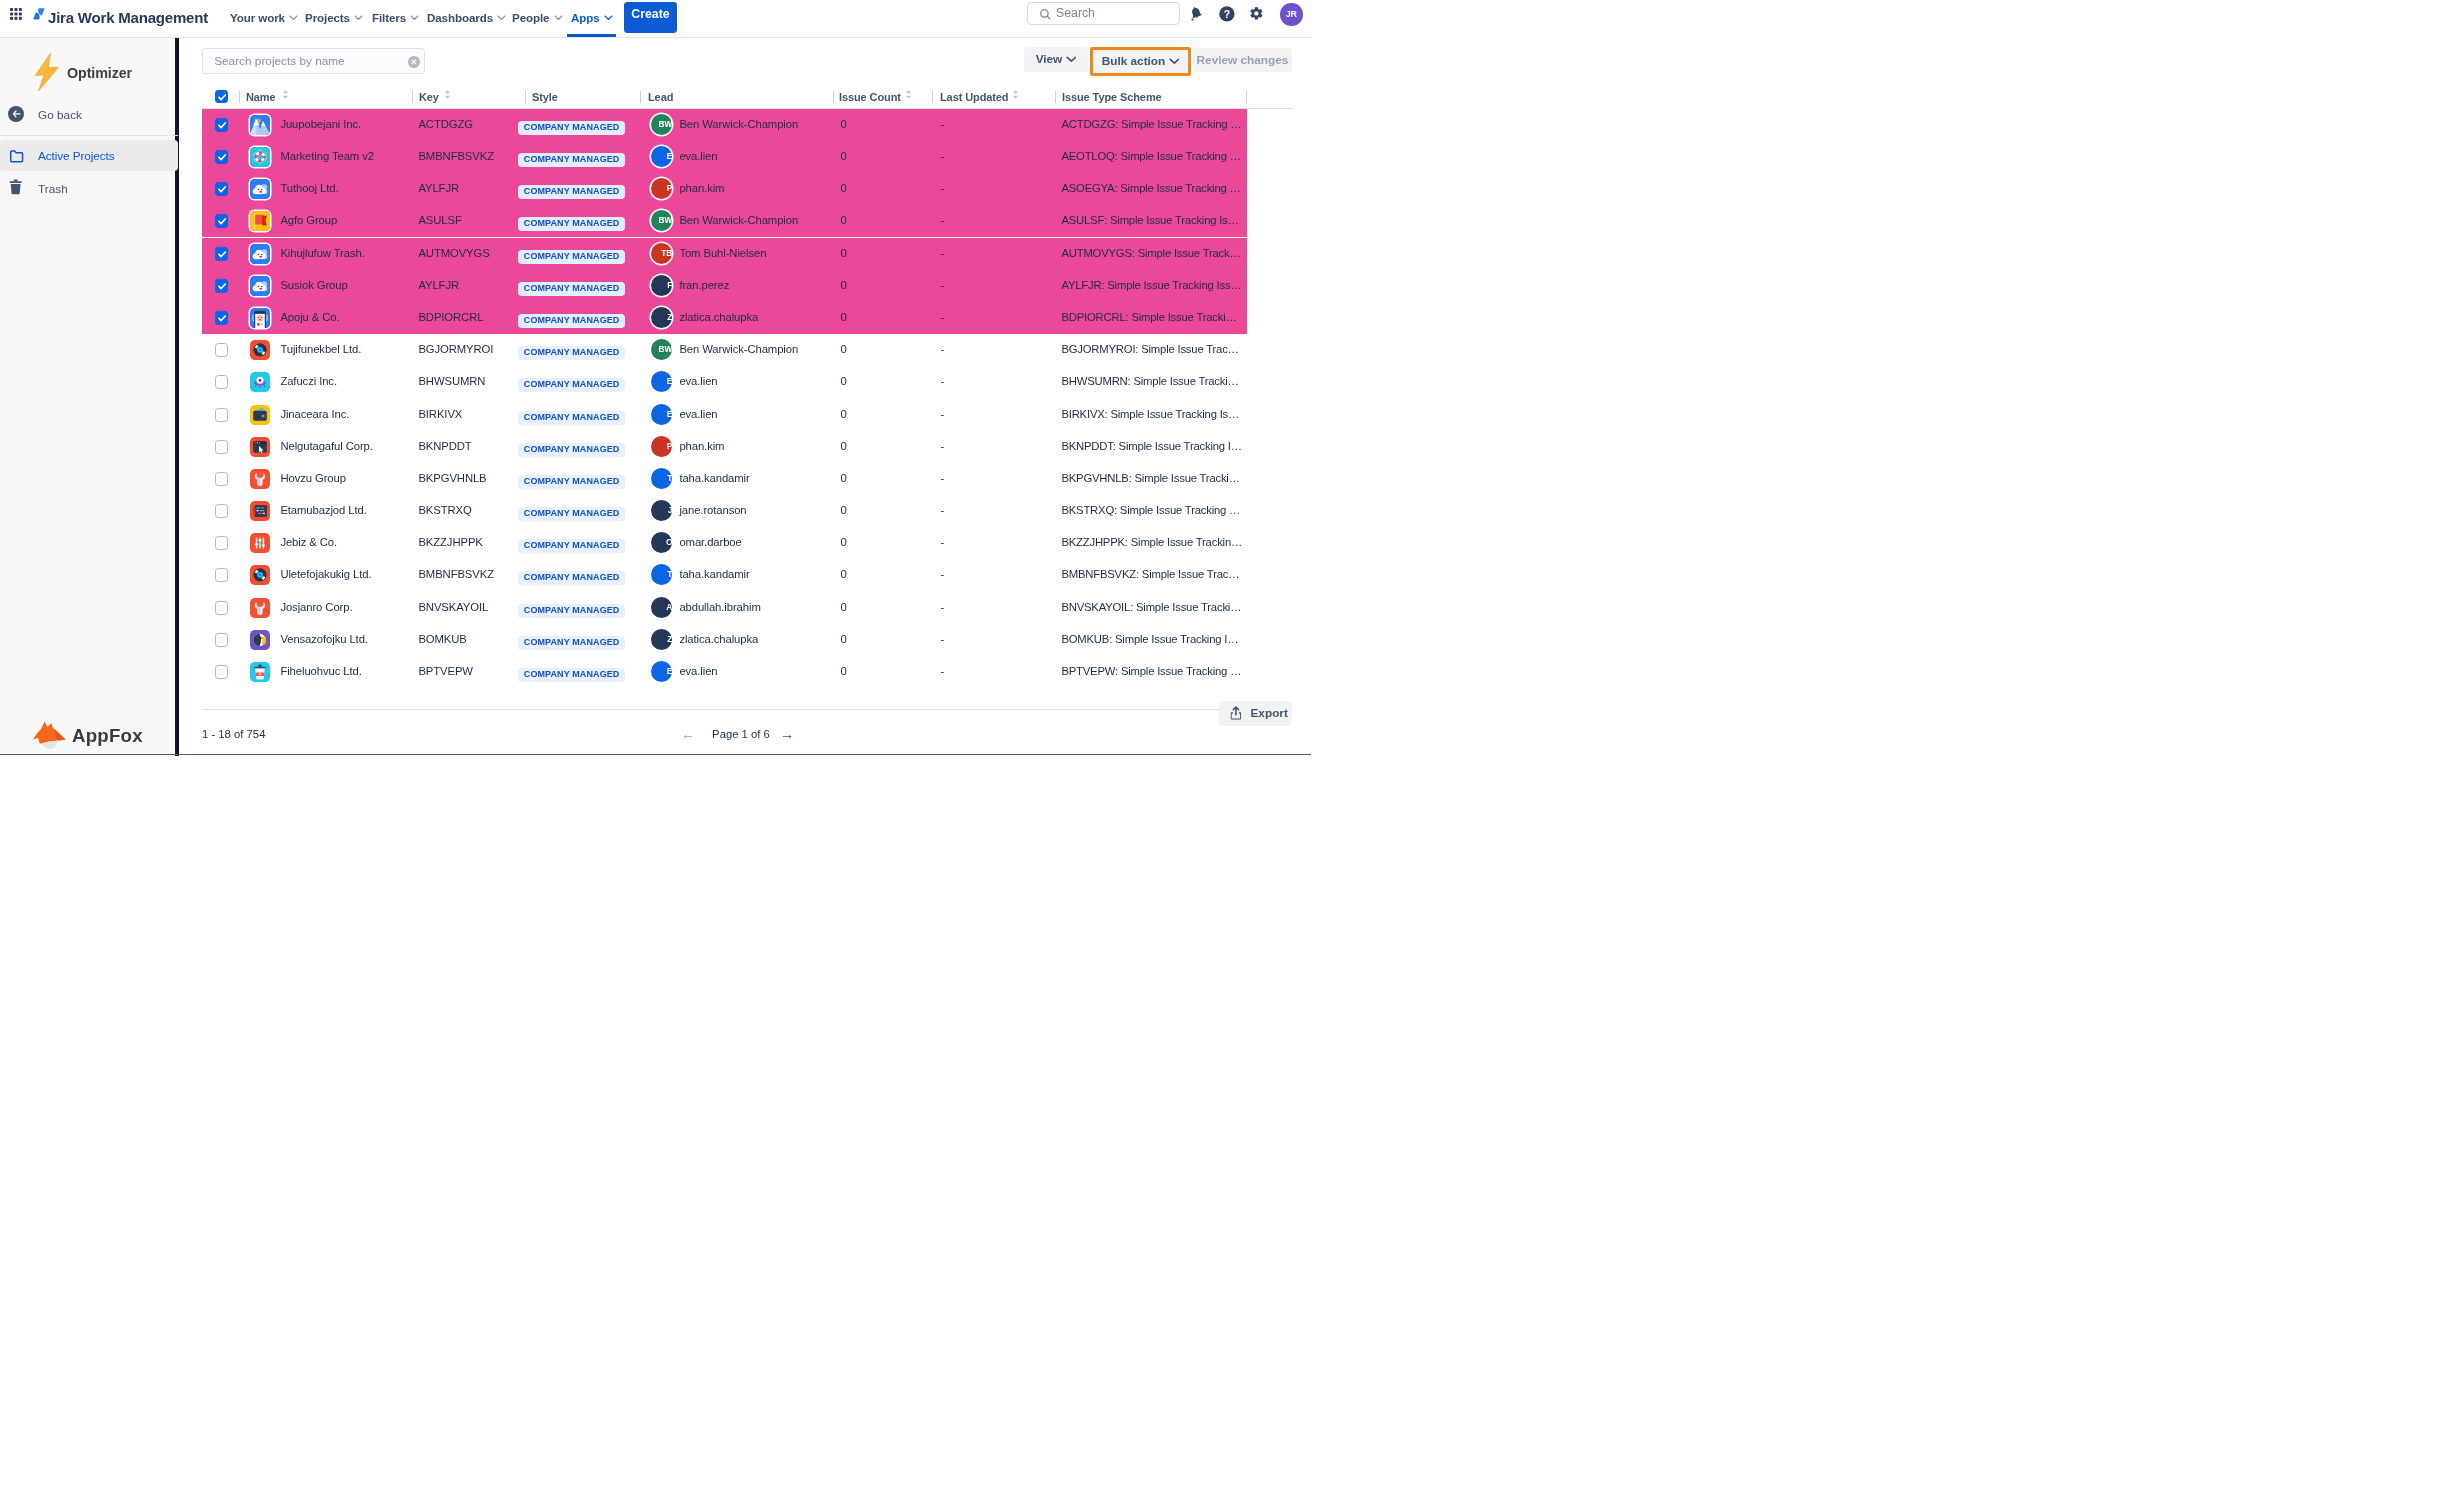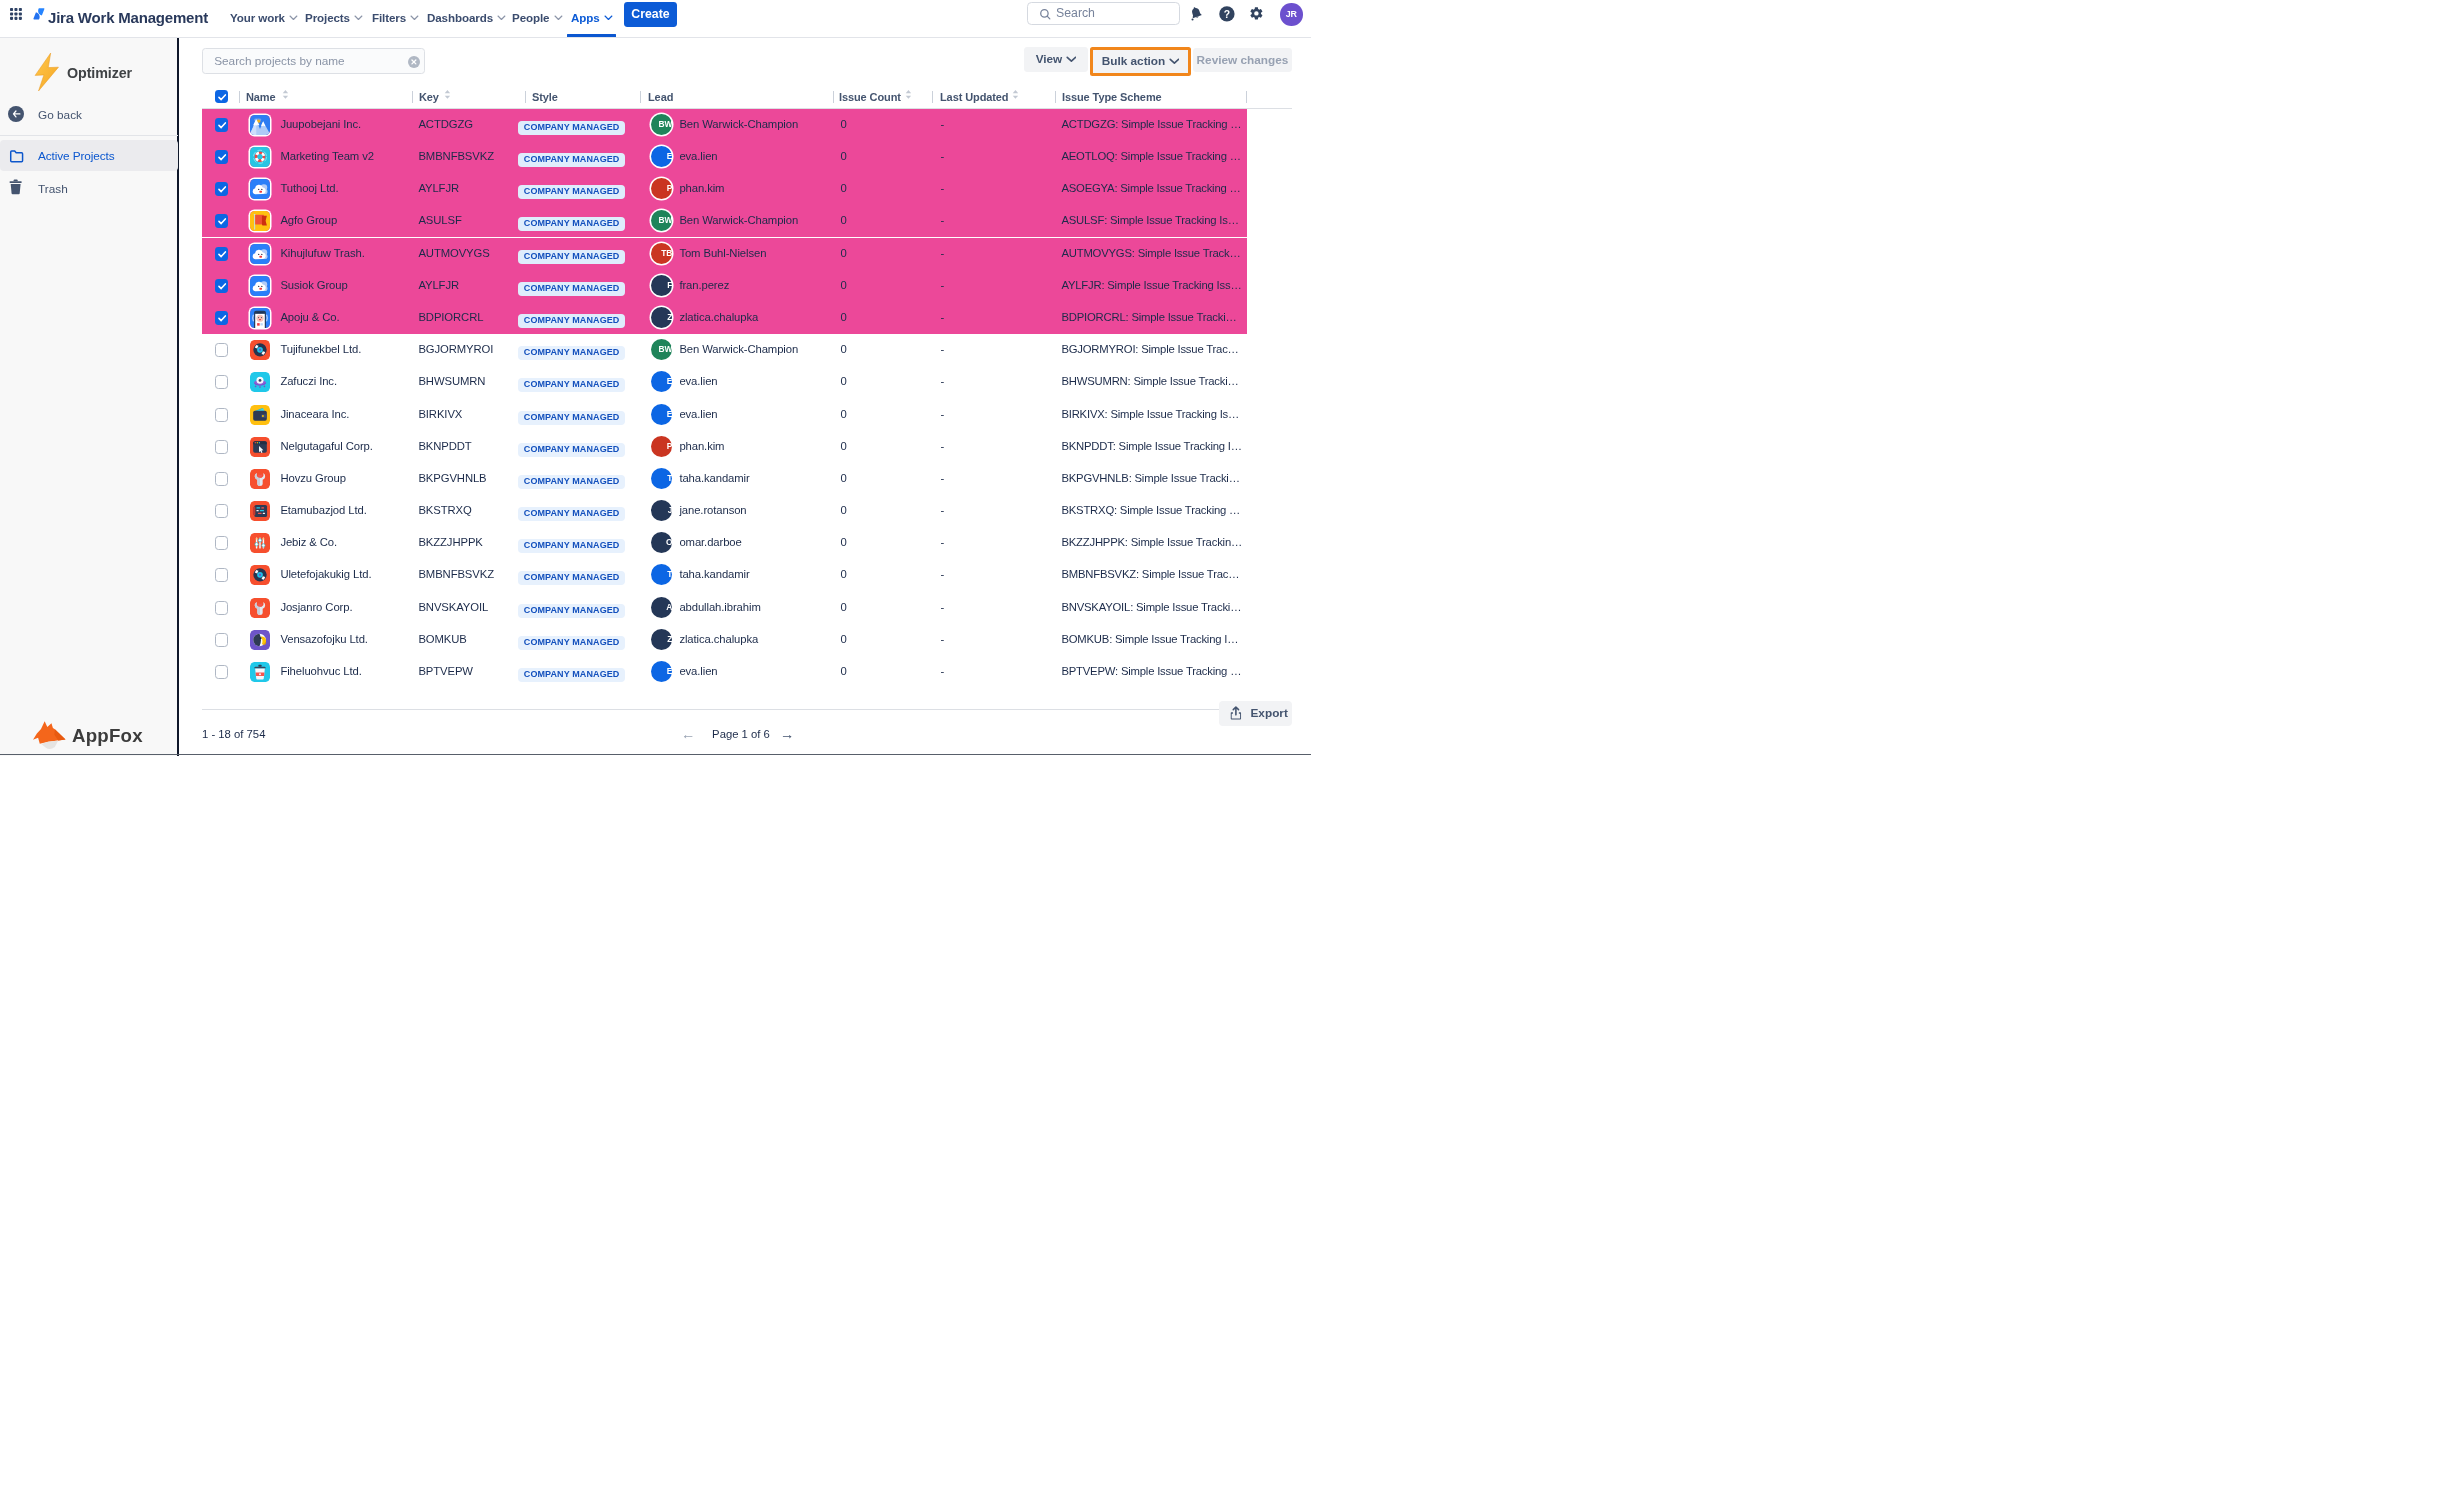--- a/index.html
+++ b/index.html
@@ -7,28 +7,28 @@
 
 .topnav{position:absolute;left:0;top:0;width:1311px;height:38px;background:#fff;
  border-bottom:1px solid #E2E4E9;z-index:5}
 .brand{position:absolute;left:48px;top:0;height:36px;line-height:36px;
  font-size:15px;font-weight:700;color:#29395B;letter-spacing:-0.2px}
 .navitem{position:absolute;top:0;height:36px;line-height:36px;font-size:11.6px;
  font-weight:700;color:#3B4C6E;letter-spacing:-0.1px}
 .navitem .chev{display:inline-block;margin-left:4.4px;vertical-align:middle;margin-top:-2px}
 .apps-underline{position:absolute;left:567px;top:34px;width:49px;height:2.7px;
  background:#0B57D0;border-radius:0.5px}
-.createbtn{position:absolute;left:624px;top:2px;width:53px;height:25px;background:#0C5BD6;
+.createbtn{position:absolute;left:624px;top:2px;width:53px;height:31px;background:#0C5BD6;
  border-radius:3.4px;color:#fff;font-size:12.3px;font-weight:700;text-align:center;line-height:25px}
 .navsearch{position:absolute;left:1027px;top:2px;width:153px;height:23px;border:1px solid #D5D9E0;
  border-radius:4.4px;background:#fff}
 .navsearch span{position:absolute;left:28px;top:3.4px;font-size:12.3px;color:#77839B}
 
 .sidebar{position:absolute;left:0;top:38px;width:179px;height:718px;background:#F8F8F8;
- border-right:2px solid #0f172a}
+ border-right:4px solid #0f172a}
 .optim{position:absolute;left:67px;top:26.6px;font-size:14.3px;font-weight:700;color:#3F4245;letter-spacing:-0.1px}
 .gobackc{position:absolute;left:8.4px;top:68px;width:15.8px;height:15.8px;border-radius:50%;background:#44546F}
 .goback-t{position:absolute;left:38px;top:70px;font-size:11.8px;color:#44546F;font-weight:400}
 .sdivider{position:absolute;left:0;top:97px;width:178px;height:1px;background:#E2E4E8}
 .activeitem{position:absolute;left:0;top:102px;width:178px;height:30.5px;background:#EBEBEE;border-radius:3.9px}
 .active-t{position:absolute;left:38px;top:111px;font-size:11.8px;color:#0B57CF;letter-spacing:-0.1px}
 .trash-t{position:absolute;left:38px;top:144px;font-size:11.8px;color:#44546F}
 .appfox-t{position:absolute;left:72px;top:687px;font-size:18.7px;font-weight:700;color:#3C3C3C;letter-spacing:0.2px}
 
 .main{position:absolute;left:179px;top:37px;width:1132px;height:719px;background:#fff}

